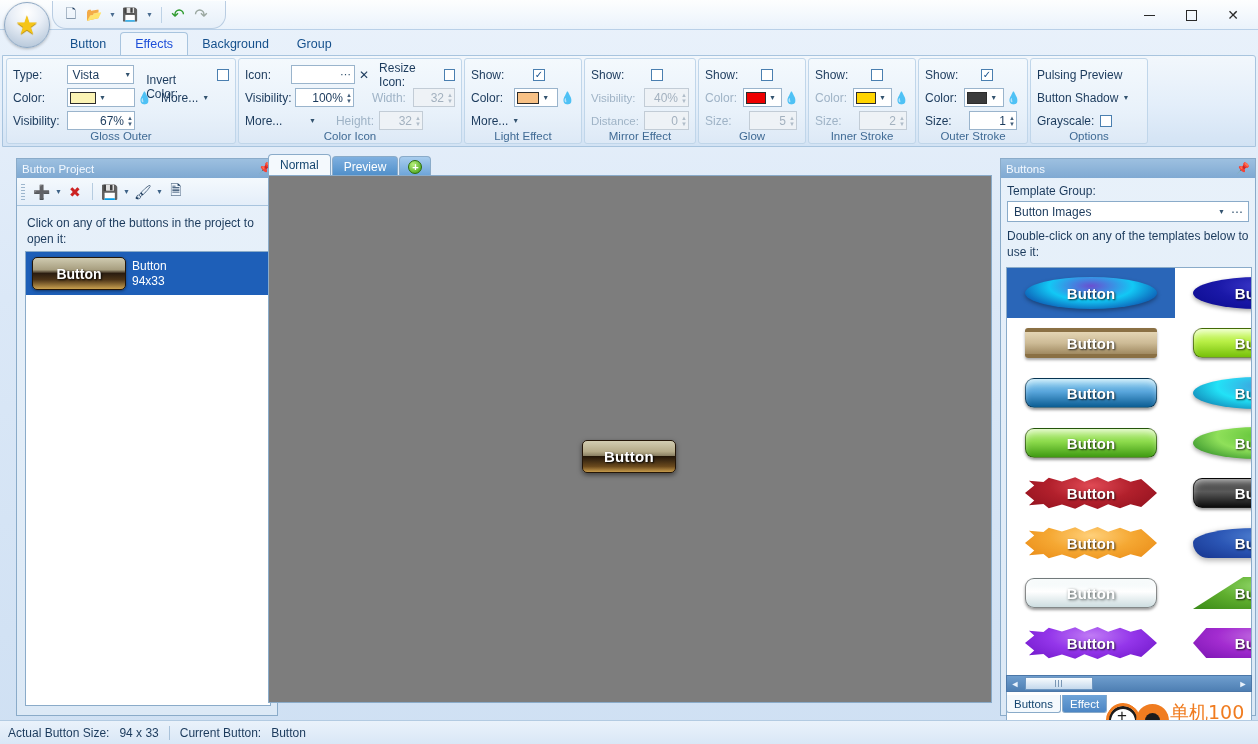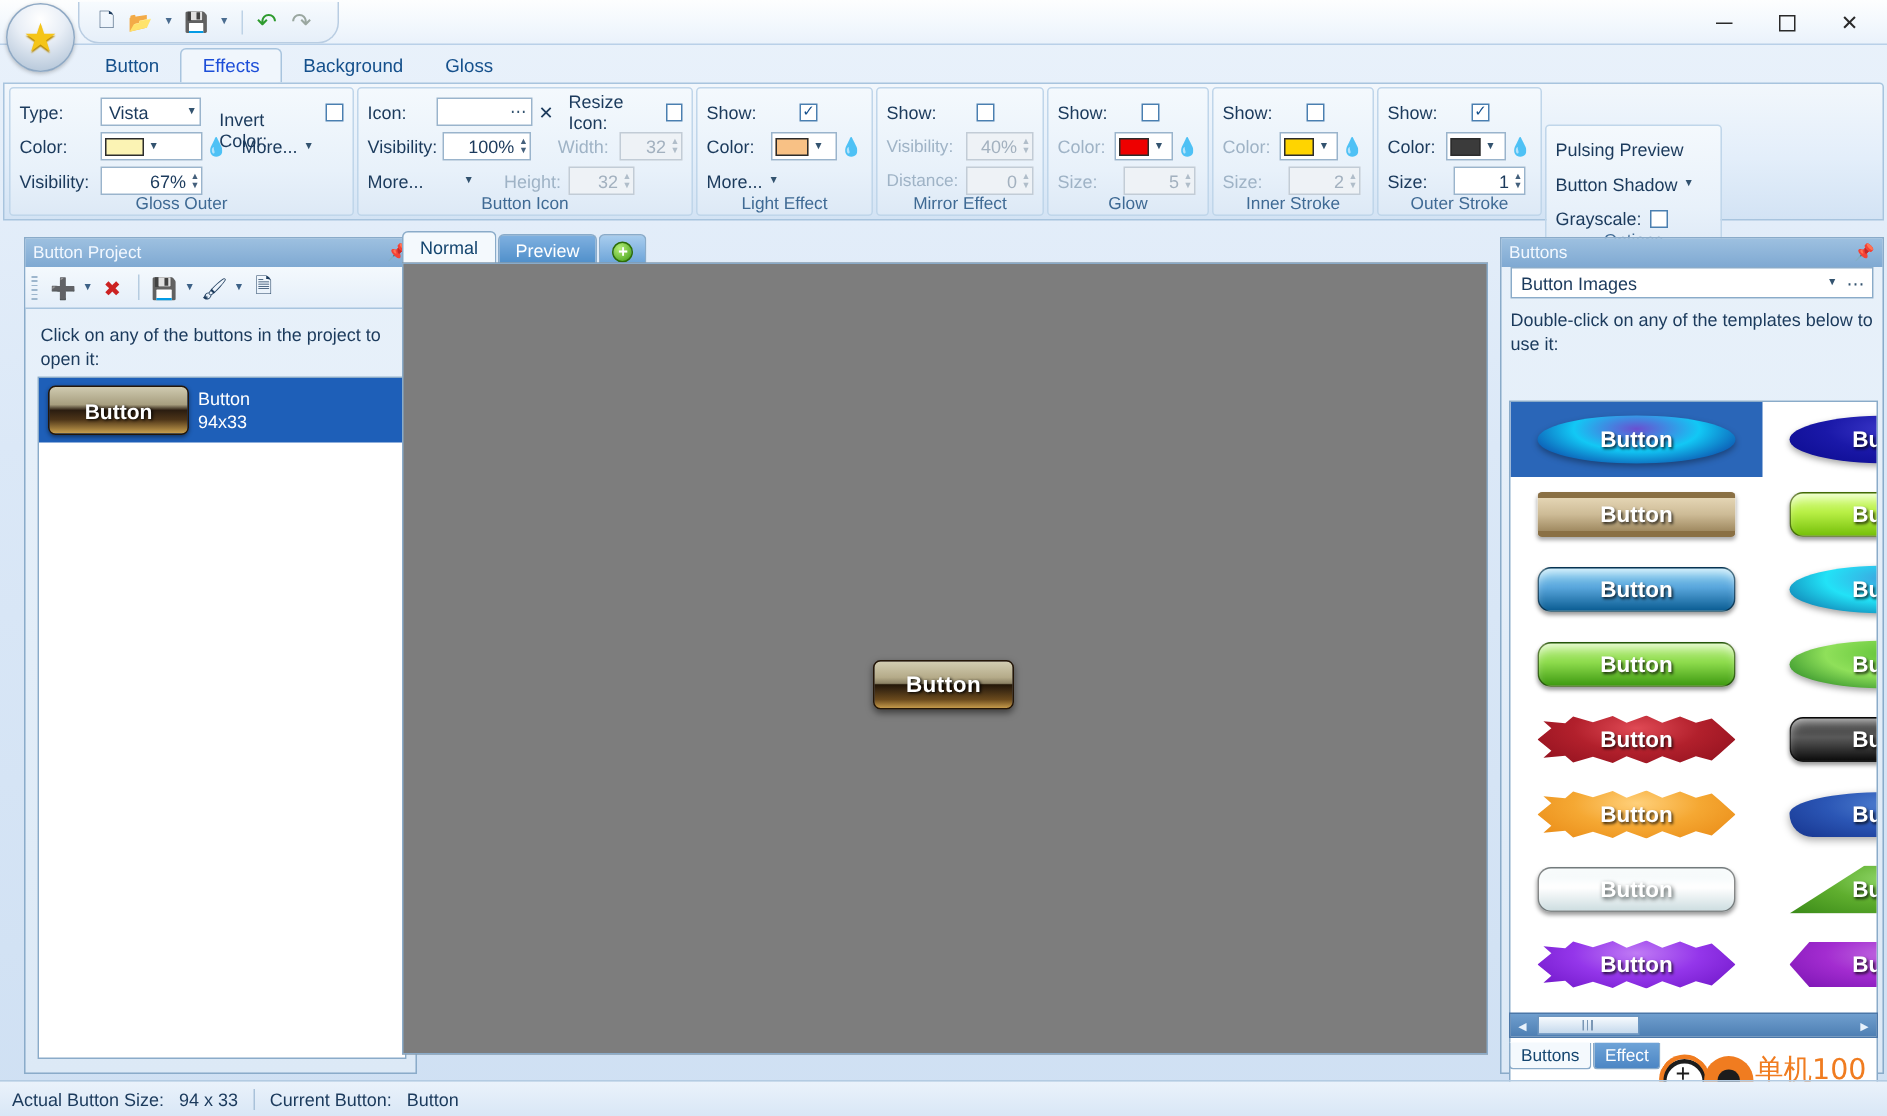--- a/index.html
+++ b/index.html
@@ -225,21 +225,21 @@
     <span class="caret">▼</span>
     <div class="sep"></div>
     <div class="ic" style="color:#2e9b2e;font-size:16px;">↶</div>
     <div class="ic" style="color:#9aa7a0;font-size:16px;">↷</div>
   </div>
 
   <div class="tabs">
     <div class="tab">Button</div>
     <div class="tab active">Effects</div>
     <div class="tab">Background</div>
-    <div class="tab">Gloss</div>
+    <div class="tab">Group</div>
   </div>
 
   <div class="ribbon">
 
     <div class="grp" style="width:230px;">
       <div class="row">
         <span class="lbl" style="width:54px;">Type:</span>
         <div class="combo" style="width:68px;">
           <span class="cv">Vista</span>
           <span class="dd">▼</span>
@@ -304,21 +304,21 @@
         <span class="dd" style="font-size:7px;color:#33536f;margin-left:12px;">▼</span>
         <span class="lbl dim" style="margin-left:20px;width:43px;">Height:</span>
         <div class="spin dis" style="width:44px;">
           <span class="sv">32</span>
           <span class="arrows">
               <i>▲</i>
               <i>▼</i>
             </span>
         </div>
       </div>
-      <div class="grp-title">Button Icon</div>
+      <div class="grp-title">Color Icon</div>
     </div>
 
     <div class="grp" style="width:118px;">
       <div class="row">
         <span class="lbl" style="width:48px;">Show:</span>
         <span class="chk" style="margin-left:14px;">✓</span>
       </div>
       <div class="row">
         <span class="lbl" style="width:48px;">Color:</span>
         <div class="swatch-box" style="width:48px;">
@@ -433,21 +433,21 @@
           <span class="sv">1</span>
           <span class="arrows">
               <i>▲</i>
               <i>▼</i>
             </span>
         </div>
       </div>
       <div class="grp-title">Outer Stroke</div>
     </div>
 
-    <div class="grp" style="width:118px;margin-top:25px;">
+    <div class="grp" style="width:118px;">
       <div class="row">
         <span class="link">Pulsing Preview</span>
       </div>
       <div class="row">
         <span class="link">Button Shadow</span>
         <span class="dd" style="font-size:7px;color:#33536f;padding-left:4px;">▼</span>
       </div>
       <div class="row">
         <span class="lbl">Grayscale:</span>
         <span class="chk off" style="margin-left:6px;">✓</span>
@@ -500,20 +500,21 @@
         <span>Button</span>
       </div>
     </div>
   </div>
 
   <div class="panel" id="rightPanel">
     <div class="panel-hdr">
       <span>Buttons</span>
       <span class="pin">📌</span>
     </div>
+    <div class="rp-label">Template Group:</div>
     <div class="rp-combo">
       <span>Button Images</span>
       <span style="display:flex;align-items:center;">
         <span class="dd">▼</span>
         <span class="ell">⋯</span>
       </span>
     </div>
     <div class="rp-hint">Double-click on any of the templates below to use it:</div>
 
     <div class="tpl-wrap">

